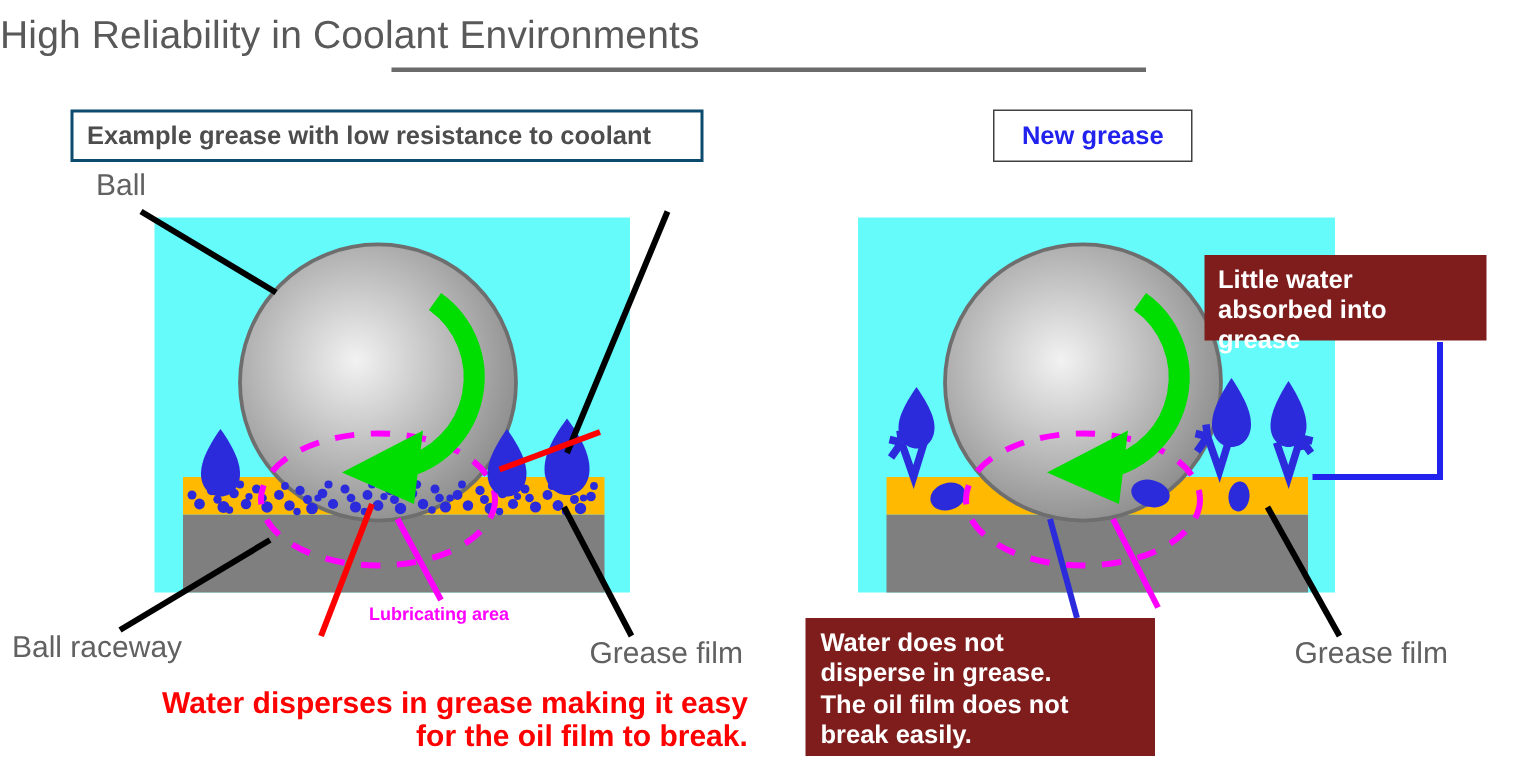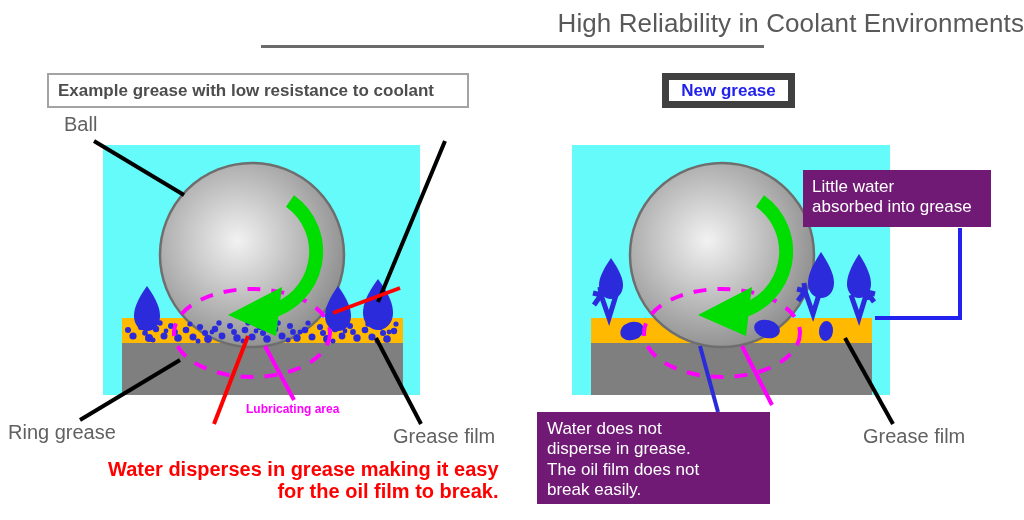--- a/index.html
+++ b/index.html
@@ -5,41 +5,41 @@
   html,body{margin:0;padding:0;}
   body{
     width:1024px;height:520px;background:#ffffff;overflow:hidden;
     font-family:"Liberation Sans","DejaVu Sans",sans-serif;
     position:relative;
   }
   .stage{position:absolute;left:0;top:0;width:1024px;height:520px;}
   svg.layer{position:absolute;left:0;top:0;width:1024px;height:520px;overflow:visible;}
 
   .title{
-    position:absolute;left:0;top:8px;width:1024px;text-align:right;
+    position:absolute;left:0;top:8px;width:1024px;text-align:left;
     font-size:26px;color:#595959;letter-spacing:0.1px;
   }
   .title-rule{
     position:absolute;left:261px;top:45px;width:503px;height:3px;background:#6b6b6b;
   }
 
   .hdr-box{
     position:absolute;box-sizing:border-box;display:flex;align-items:center;
     font-size:17px;font-weight:bold;padding:0 9px;white-space:nowrap;
   }
-  .hdr-left{left:47px;top:73px;width:422px;height:35px;border:2px solid #a3a3a3;color:#4d4d4d;}
-  .hdr-right{left:662px;top:73px;width:133px;height:35px;border:7px solid #404040;color:#2222ee;justify-content:center;}
+  .hdr-left{left:47px;top:73px;width:422px;height:35px;border:2px solid #0c4a6e;color:#4d4d4d;}
+  .hdr-right{left:662px;top:73px;width:133px;height:35px;border:1px solid #404040;color:#2222ee;justify-content:center;}
 
   .lbl{position:absolute;white-space:nowrap;}
   .lbl-gray{color:#616161;font-size:20px;}
   .lbl-red{color:#ff0000;font-size:20px;font-weight:bold;line-height:1.12;text-align:right;}
   .lbl-mag{color:#ff00ff;font-size:12px;font-weight:bold;line-height:1.05;}
 
   .blue-box{
-    position:absolute;background:#701a75;color:#ffffff;font-weight:normal;
+    position:absolute;background:#7f1d1d;color:#ffffff;font-weight:bold;
     box-sizing:border-box;
   }
   .blue-callout{left:803px;top:170px;width:188px;height:57px;font-size:17px;line-height:1.18;padding:7px 9px;}
   .blue-caption{left:537px;top:412px;width:233px;height:92px;font-size:17px;line-height:1.2;padding:7px 10px;}
 </style>
 </head>
 <body>
 
 <div class="stage">
 
@@ -208,21 +208,21 @@
     </g>
   </svg>
 
   <div class="title">High Reliability in Coolant Environments</div>
   <div class="title-rule"></div>
 
   <div class="hdr-box hdr-left">Example grease with low resistance to coolant</div>
   <div class="hdr-box hdr-right">New grease</div>
 
   <div class="lbl lbl-gray" style="left:50px;top:113px;margin-left:14px;">Ball</div>
-  <div class="lbl lbl-gray" style="left:8px;top:421px;">Ring grease</div>
+  <div class="lbl lbl-gray" style="left:8px;top:421px;">Ball raceway</div>
   <div class="lbl lbl-mag" style="left:246px;top:403px;">Lubricating area</div>
   <div class="lbl lbl-gray" style="left:393px;top:425px;">Grease film</div>
   <div class="lbl lbl-red" style="left:108px;top:458px;">Water disperses in grease making it easy<br>for the oil film to break.</div>
 
   <div class="blue-box blue-callout">Little water<br>absorbed into grease</div>
   <div class="lbl lbl-gray" style="left:863px;top:425px;">Grease film</div>
   <div class="blue-box blue-caption">Water does not<br>disperse in grease.<br>The oil film does not<br>break easily.</div>
 
 </div>
 

